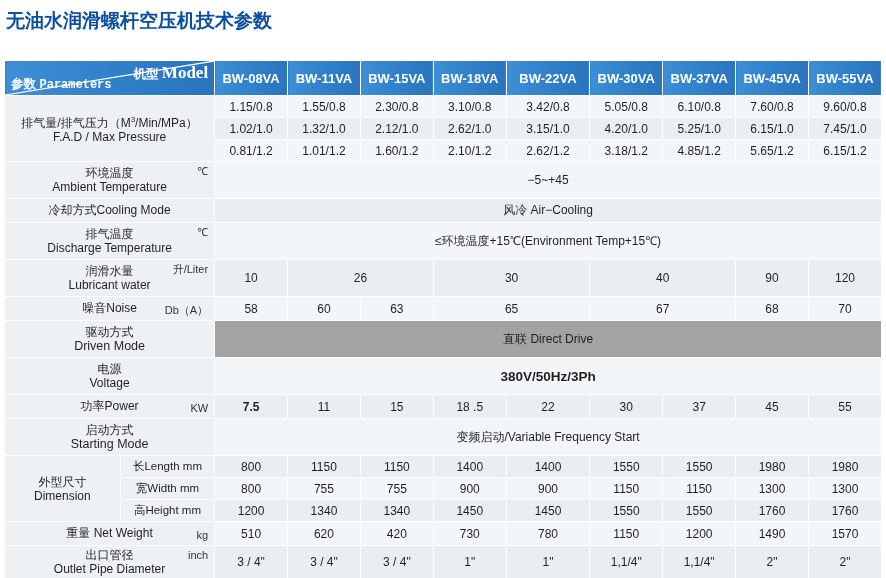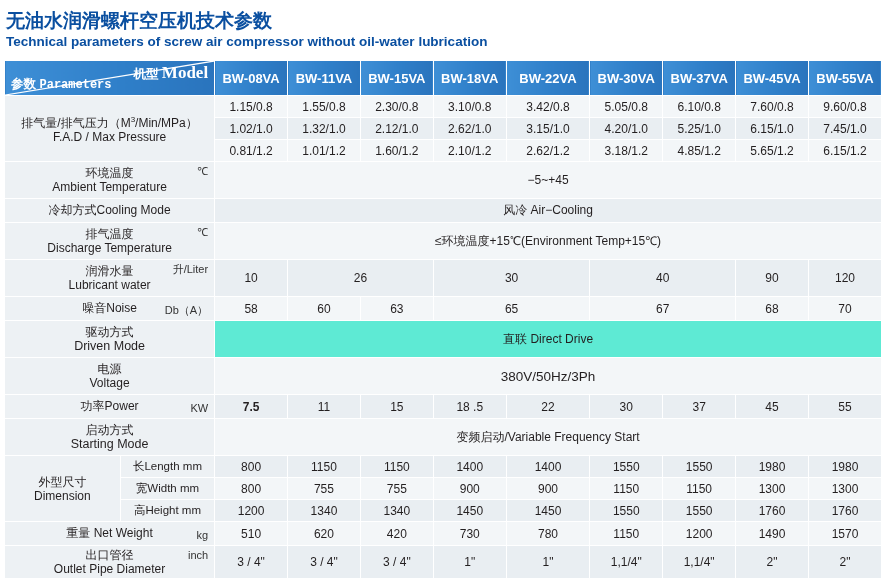--- a/index.html
+++ b/index.html
@@ -89,21 +89,20 @@
   td.wide{background:#f3f6f8;}
 
   .subtitle-sup{font-size:8px;vertical-align:super;}
 </style>
 </head>
 <body>
 
 <div class="page">
 
   <div class="title-zh">无油水润滑螺杆空压机技术参数</div>
-  <div class="title-en">Technical parameters of screw air compressor without oil-water lubrication</div>
 
   <table class="spec">
     <colgroup>
       <col style="width:108px">
       <col style="width:88px">
       <col style="width:68px">
       <col style="width:68px">
       <col style="width:68px">
       <col style="width:68px">
       <col style="width:78px">
@@ -226,29 +225,29 @@
       <td class="val" colspan="2">67</td>
       <td class="val">68</td>
       <td class="val">70</td>
     </tr>
 
     <tr>
       <td class="lbl" colspan="2" style="height:36px;">
         <span class="cn">驱动方式</span>
         <span class="en" style="font-size:12.5px;">Driven Mode</span>
       </td>
-      <td class="wide alt" colspan="9" style="height:36px;background:#5eead4;">直联 Direct Drive</td>
+      <td class="wide alt" colspan="9" style="height:36px;background:#a3a3a3;">直联 Direct Drive</td>
     </tr>
 
     <tr>
       <td class="lbl" colspan="2" style="height:36px;">
         <span class="cn">电源</span>
         <span class="en" style="font-size:12px;">Voltage</span>
       </td>
-      <td class="wide" colspan="9" style="height:36px;font-size:13.5px;">380V/50Hz/3Ph</td>
+      <td class="wide" colspan="9" style="height:36px;font-size:13.5px;font-weight:bold;">380V/50Hz/3Ph</td>
     </tr>
 
     <tr>
       <td class="lbl single" colspan="2" style="height:23px;">
         <span class="unit" style="top:4px;">KW</span>
         <span>功率Power</span>
       </td>
       <td class="val alt" style="height:23px;font-weight:bold;">7.5</td>
       <td class="val alt">11</td>
       <td class="val alt">15</td>

